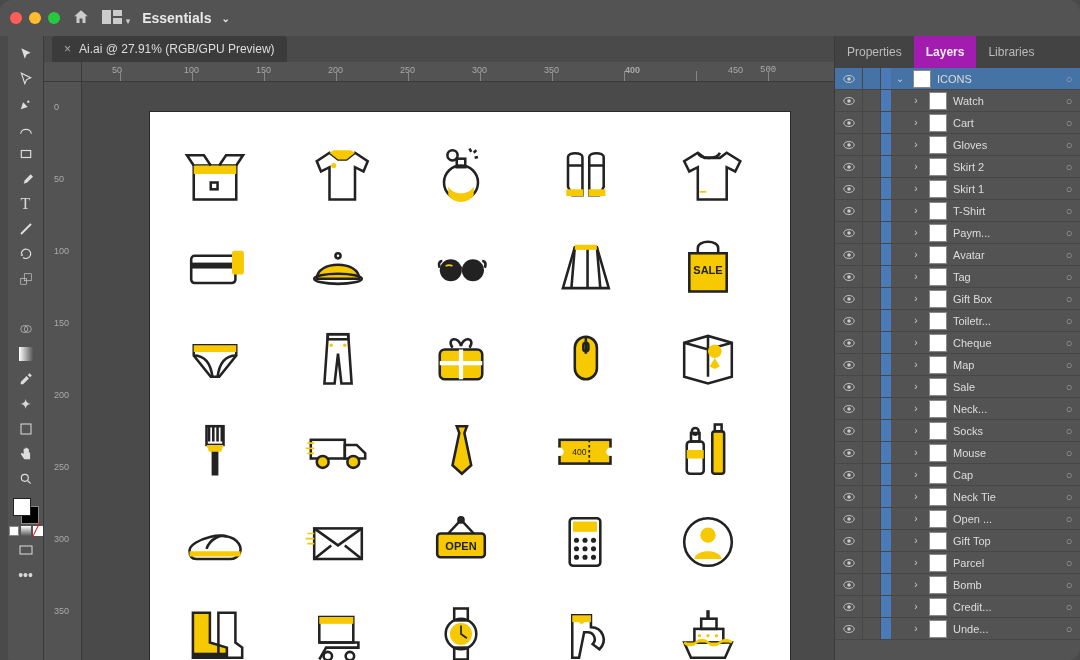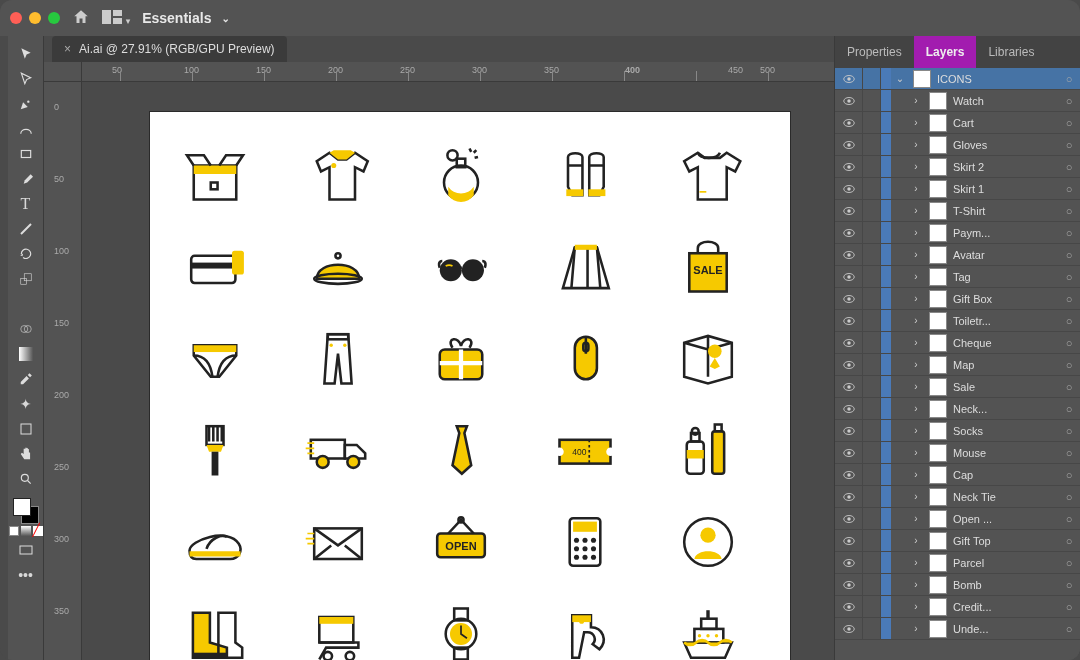--- a/index.html
+++ b/index.html
@@ -241,21 +241,21 @@
           <span style="left: 318px;">250</span>
           <div class="tick major" style="left: 326px;"></div>
           <span style="left: 390px;">300</span>
           <div class="tick major" style="left: 398px;"></div>
           <span style="left: 462px;">350</span>
           <div class="tick major" style="left: 470px;"></div>
           <span style="left: 543px; font-weight: bold;">400</span>
           <div class="tick major" style="left: 542px;"></div>
           <span style="left: 614px; margin-left: 32px;">450</span>
           <div class="tick major" style="left: 614px;"></div>
-          <span style="left: 678px;">500</span>
+          <span style="left: 678px; font-family: Liberation Mono, monospace;">500</span>
           <div class="tick major" style="left: 686px;"></div>
         </div>
     </div>
     <div class="doc-area">
       <div class="ruler-v" id="ruler-v">
           <span style="top: 20px;">0</span>
           <span style="top: 92px;">50</span>
           <span style="top: 164px;">100</span>
           <span style="top: 236px;">150</span>
           <span style="top: 308px;">200</span>

